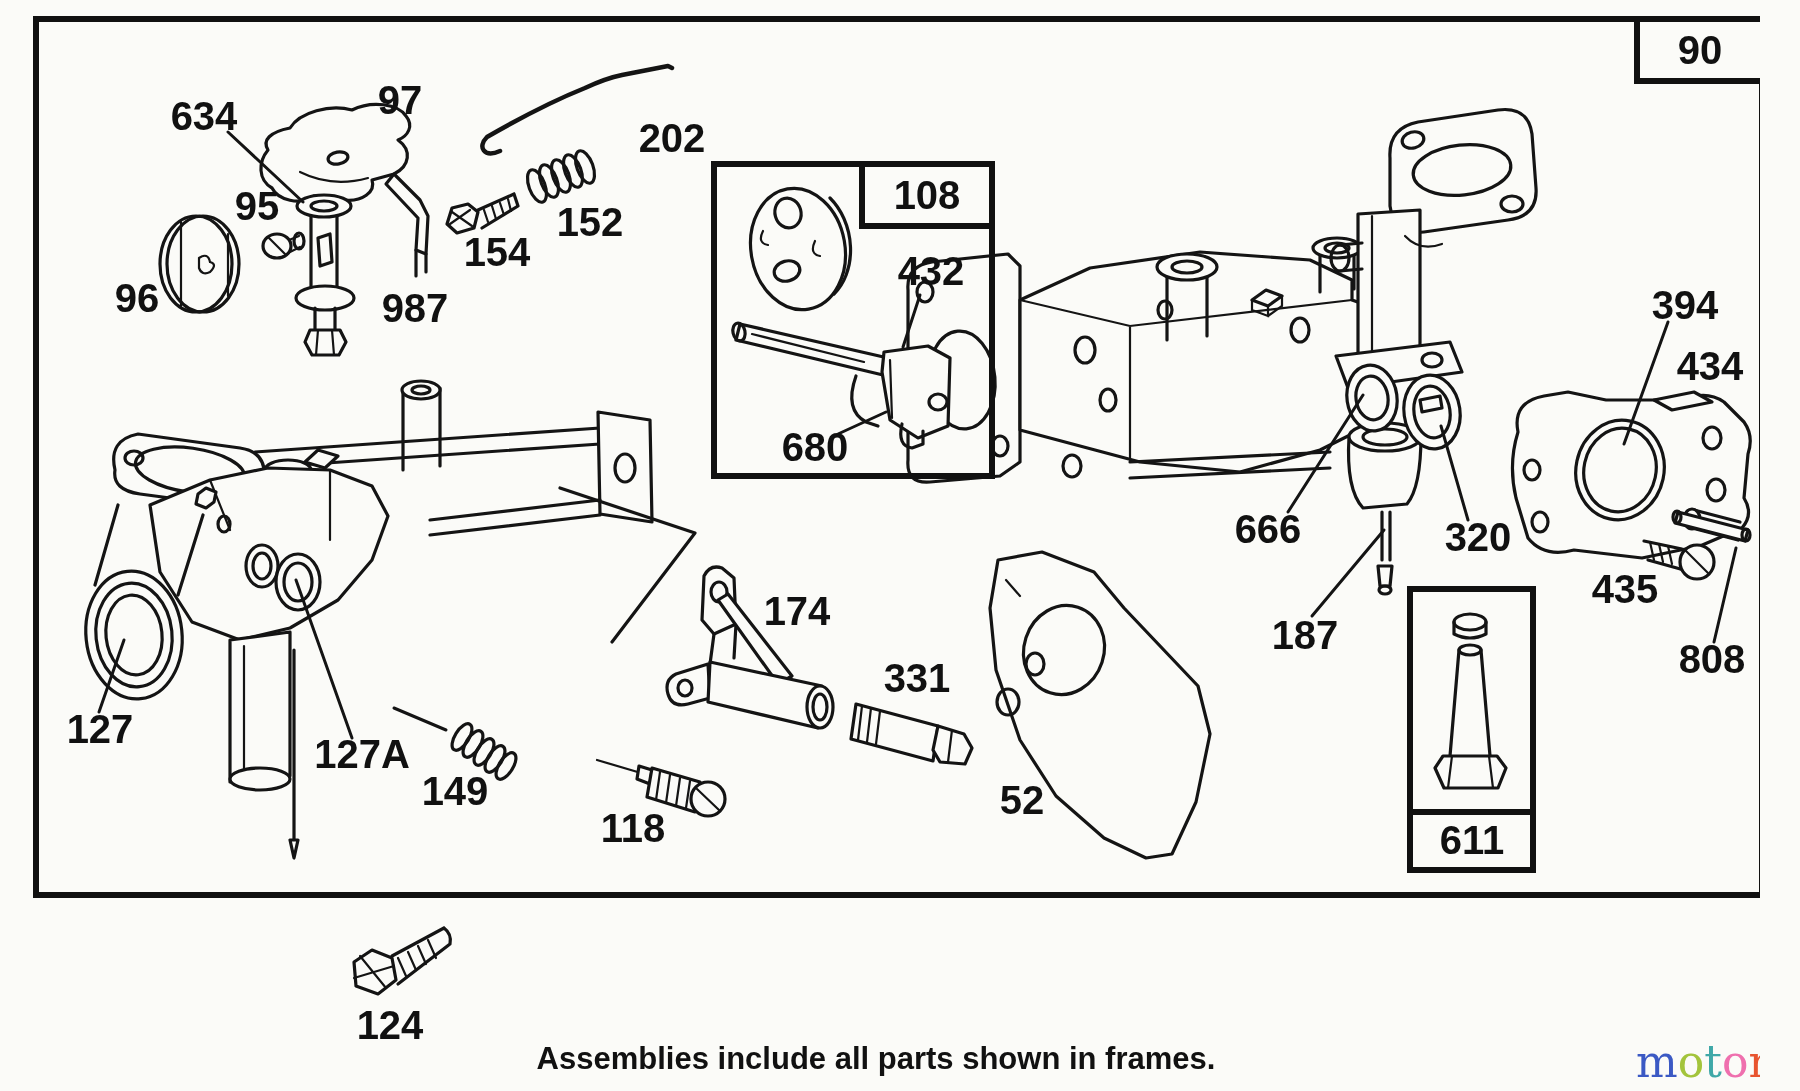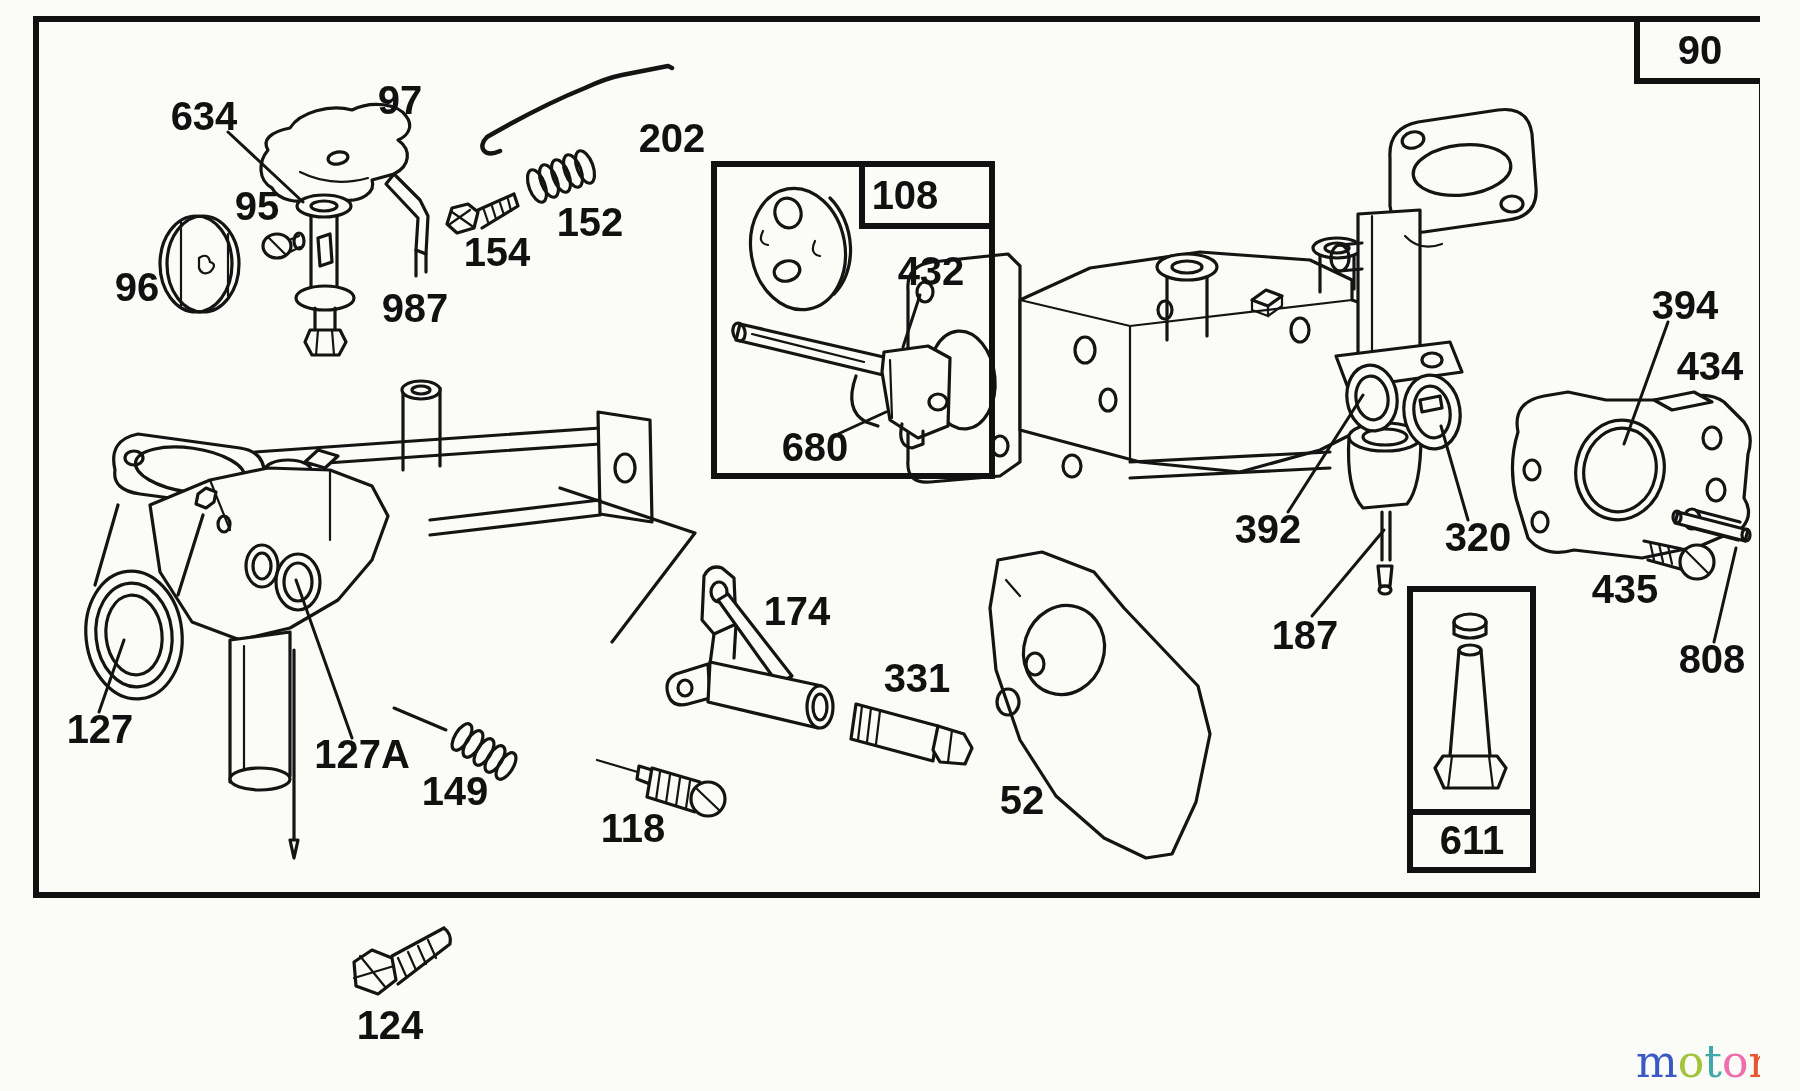--- a/index.html
+++ b/index.html
@@ -294,42 +294,43 @@
     <path class="ldr" d="M1668,322 L1624,444"></path>
     <path class="ldr" d="M1714,642 L1736,548"></path>
   </g>
 </svg>
 
   <div class="plabel" style="left:1700px;top:50px">90</div>
   <div class="plabel" style="left:204px;top:116px">634</div>
   <div class="plabel" style="left:400px;top:100px">97</div>
   <div class="plabel" style="left:672px;top:138px">202</div>
   <div class="plabel" style="left:257px;top:206px">95</div>
-  <div class="plabel" style="left:137px;top:287px">96</div>
+  <div class="plabel" style="left:137px;top:298px">96</div>
   <div class="plabel" style="left:497px;top:252px">154</div>
   <div class="plabel" style="left:590px;top:222px">152</div>
   <div class="plabel" style="left:415px;top:308px">987</div>
-  <div class="plabel" style="left:905px;top:195px">108</div>
+  <div class="plabel" style="left:927px;top:195px">108</div>
   <div class="plabel" style="left:931px;top:271px">432</div>
   <div class="plabel" style="left:815px;top:447px">680</div>
   <div class="plabel" style="left:100px;top:729px">127</div>
   <div class="plabel" style="left:362px;top:754px">127A</div>
   <div class="plabel" style="left:455px;top:791px">149</div>
   <div class="plabel" style="left:633px;top:828px">118</div>
   <div class="plabel" style="left:797px;top:611px">174</div>
   <div class="plabel" style="left:917px;top:678px">331</div>
   <div class="plabel" style="left:1022px;top:800px">52</div>
-  <div class="plabel" style="left:1268px;top:529px">392</div>
+  <div class="plabel" style="left:1268px;top:529px">666</div>
   <div class="plabel" style="left:1305px;top:635px">187</div>
   <div class="plabel" style="left:1478px;top:537px">320</div>
   <div class="plabel" style="left:1685px;top:305px">394</div>
   <div class="plabel" style="left:1710px;top:366px">434</div>
   <div class="plabel" style="left:1625px;top:589px">435</div>
   <div class="plabel" style="left:1712px;top:659px">808</div>
   <div class="plabel" style="left:1472px;top:840px">611</div>
   <div class="plabel" style="left:390px;top:1025px">124</div>
 
+  <div class="caption">Assemblies include all parts shown in frames.</div>
 
   <div class="logo">
     <span style="color:#3b59c4">m</span><span style="color:#a3c43c">o</span><span style="color:#3fa8a8">t</span><span style="color:#ef6fae">o</span><span style="color:#e8542f">r</span><span style="color:#3da04b">u</span><span style="color:#f5a623">f</span>
   </div>
 
 </div>
 
 </body></html>

